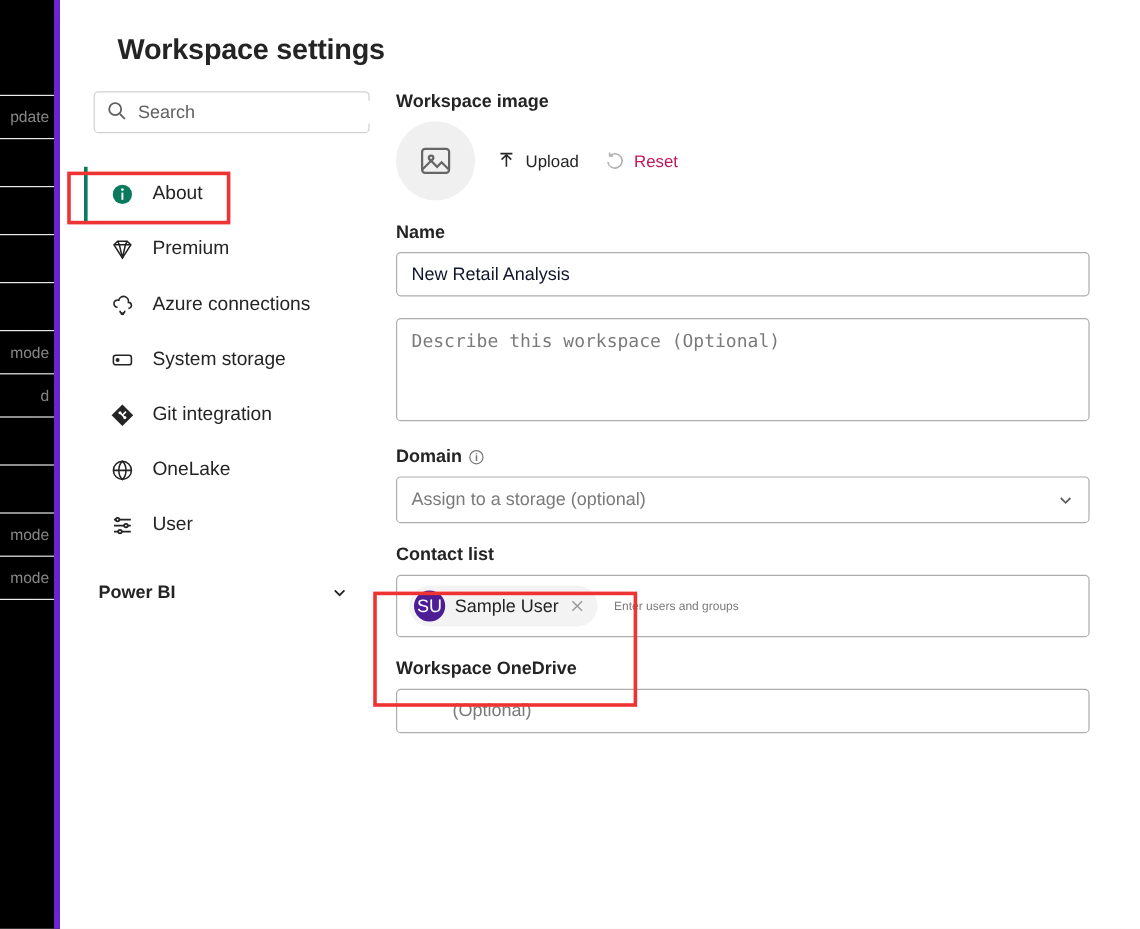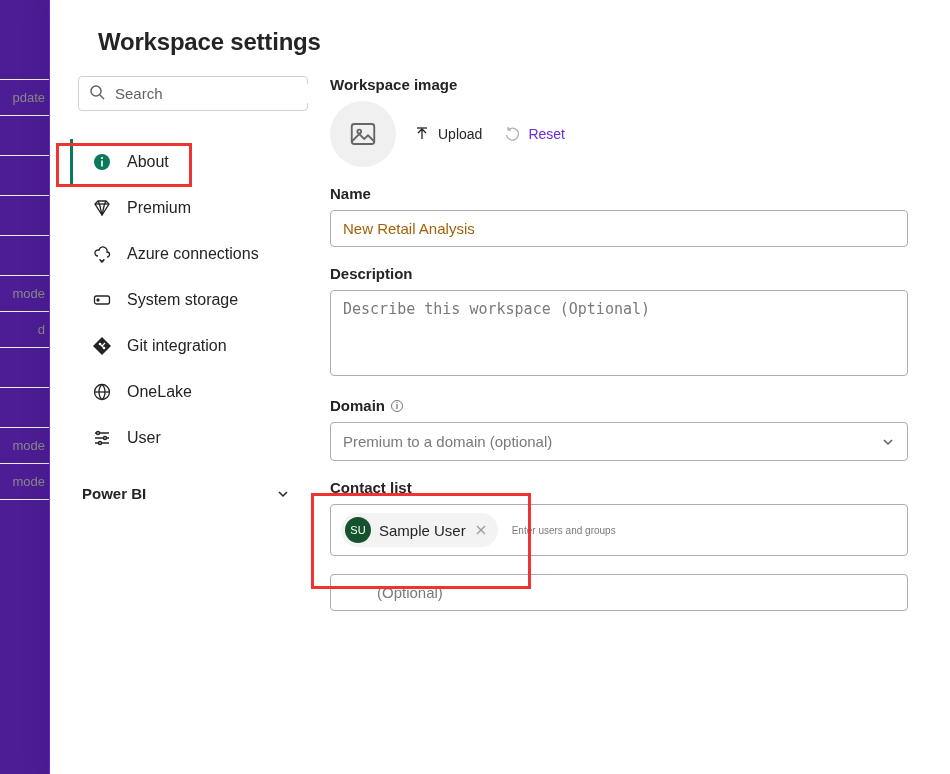--- a/index.html
+++ b/index.html
@@ -5,22 +5,22 @@
   * { box-sizing: border-box; }
   html, body {
     margin: 0; padding: 0;
     width: 950px; height: 774px;
     font-family: "Segoe UI", -apple-system, BlinkMacSystemFont, sans-serif;
     font-size: 14px; color: #242424; background: #f7f7f7;
     overflow: hidden;
   }
   .bg-list {
     position: absolute; left: 0; top: 0; width: 50px; height: 774px;
-    color: #888; font-size: 13px; background: #4c1d95;
-    border-right: 1px solid #6d28d9;
+    color: #888; font-size: 13px; background: #000000;
+    border-right: 5px solid #6d28d9;
   }
   .bg-item { padding: 10px 4px; border-bottom: 1px solid #ededed; text-align: right; }
   .panel {
     position: absolute; left: 50px; top: 0; width: 900px; height: 774px;
     background: #fff; box-shadow: -8px 0 24px rgba(0,0,0,0.08);
     padding: 24px 32px 24px 20px;
   }
   .title { font-size: 24px; font-weight: 700; margin: 4px 0 20px 28px; letter-spacing: -0.2px; }
   .layout { display: flex; }
   .sidebar { width: 250px; flex: 0 0 250px; padding-right: 20px; }
@@ -53,49 +53,49 @@
   .content { flex: 1; padding-left: 10px; padding-right: 10px; }
   .field-group { margin-bottom: 18px; }
   .field-label { font-weight: 600; font-size: 15px; margin-bottom: 8px; display:flex; align-items:center; gap:6px; }
   .info-icon {
     width: 12px; height: 12px; border: 1px solid #777; border-radius: 50%;
     display: inline-flex; align-items: center; justify-content: center;
     font-size: 9px; color: #777;
   }
   .input-box {
     width: 100%; border: 1px solid #adadad; border-radius: 4px;
-    padding: 9px 12px; font-size: 15px; color: #a16207;
+    padding: 9px 12px; font-size: 15px; color: #0f172a;
   }
   .input-box::placeholder { color: #7a7a7a; }
   textarea.input-box { height: 86px; resize: none; }
   .select-box {
     width: 100%; border: 1px solid #adadad; border-radius: 4px;
     padding: 10px 12px; font-size: 15px; color: #7a7a7a;
     display: flex; align-items: center; justify-content: space-between;
     cursor: pointer;
   }
   .image-row { display: flex; align-items: center; gap: 18px; }
   .image-placeholder {
     width: 66px; height: 66px; border-radius: 50%; background: #f0f0f0;
     display: flex; align-items: center; justify-content: center; color: #666;
   }
   .image-actions { display: flex; flex-direction: row; gap: 22px; font-size: 14px; }
   .link-action { display: flex; align-items: center; gap: 8px; color: #242424; cursor: pointer; }
-  .link-action.disabled { color: #6d28d9; cursor: default; text-align: right; }
+  .link-action.disabled { color: #be185d; cursor: default; text-align: right; }
   .contact-box {
     width: 100%; border: 1px solid #adadad; border-radius: 4px;
     padding: 8px 10px; display: flex; align-items: center; gap: 12px;
   }
   .chip {
     display: inline-flex; align-items: center; gap: 8px;
     background: #f3f3f3; border-radius: 18px; padding: 4px 10px 4px 4px;
   }
   .chip .avatar {
-    width: 26px; height: 26px; border-radius: 50%; background: #14532d;
-    color: #fff; font-size: 11px; display: flex; align-items: center; justify-content: center;
+    width: 26px; height: 26px; border-radius: 50%; background: #4c1d95;
+    color: #fff; font-size: 15px; display: flex; align-items: center; justify-content: center;
   }
   .chip-name { font-size: 15px; }
   .chip-x { color: #9a9a9a; cursor: pointer; font-size: 14px; padding: 0 2px; }
   .contact-input {
     flex: 1; border: none; outline: none; font-size: 10px; color: #242424;
   }
   .contact-input::placeholder { color: #7a7a7a; }
   .onedrive-input { padding-left: 46px; position: relative; }
   .hl-red { position: absolute; border: 3px solid #e33; pointer-events: none; }
   .hl-about { left: 56px; top: 143px; width: 136px; height: 44px; }
@@ -261,31 +261,30 @@
           </div>
         </div>
       </div>
 
       <div class="field-group">
         <div class="field-label">Name</div>
         <input class="input-box" value="New Retail Analysis" style="">
       </div>
 
       <div class="field-group">
-        <div class="field-label">Description</div>
         <textarea class="input-box" placeholder="Describe this workspace (Optional)" style=""></textarea>
       </div>
 
       <div class="field-group">
         <div class="field-label">
           <span>Domain</span>
           <span class="info-icon">i</span>
         </div>
         <div class="select-box">
-          <span>Premium to a domain (optional)</span>
+          <span>Assign to a storage (optional)</span>
           <span>
             <svg width="14" height="14" viewBox="0 0 14 14" fill="none" stroke="#616161" stroke-width="1.5">
                 <path d="M3 5 L7 9 L11 5"></path>
               </svg>
           </span>
         </div>
       </div>
 
       <div class="field-group">
         <div class="field-label">Contact list</div>
@@ -298,20 +297,21 @@
                   <line x1="1" y1="1" x2="9" y2="9"></line>
                   <line x1="9" y1="1" x2="1" y2="9"></line>
                 </svg>
             </span>
           </span>
           <input class="contact-input" placeholder="Enter users and groups" style="">
         </div>
       </div>
 
       <div class="field-group">
+        <div class="field-label">Workspace OneDrive</div>
         <input class="input-box onedrive-input" placeholder="(Optional)" style="">
       </div>
 
     </div>
   </div>
 </div>
 
 <div class="hl-red hl-about"></div>
 <div class="hl-red hl-contact"></div>
 

